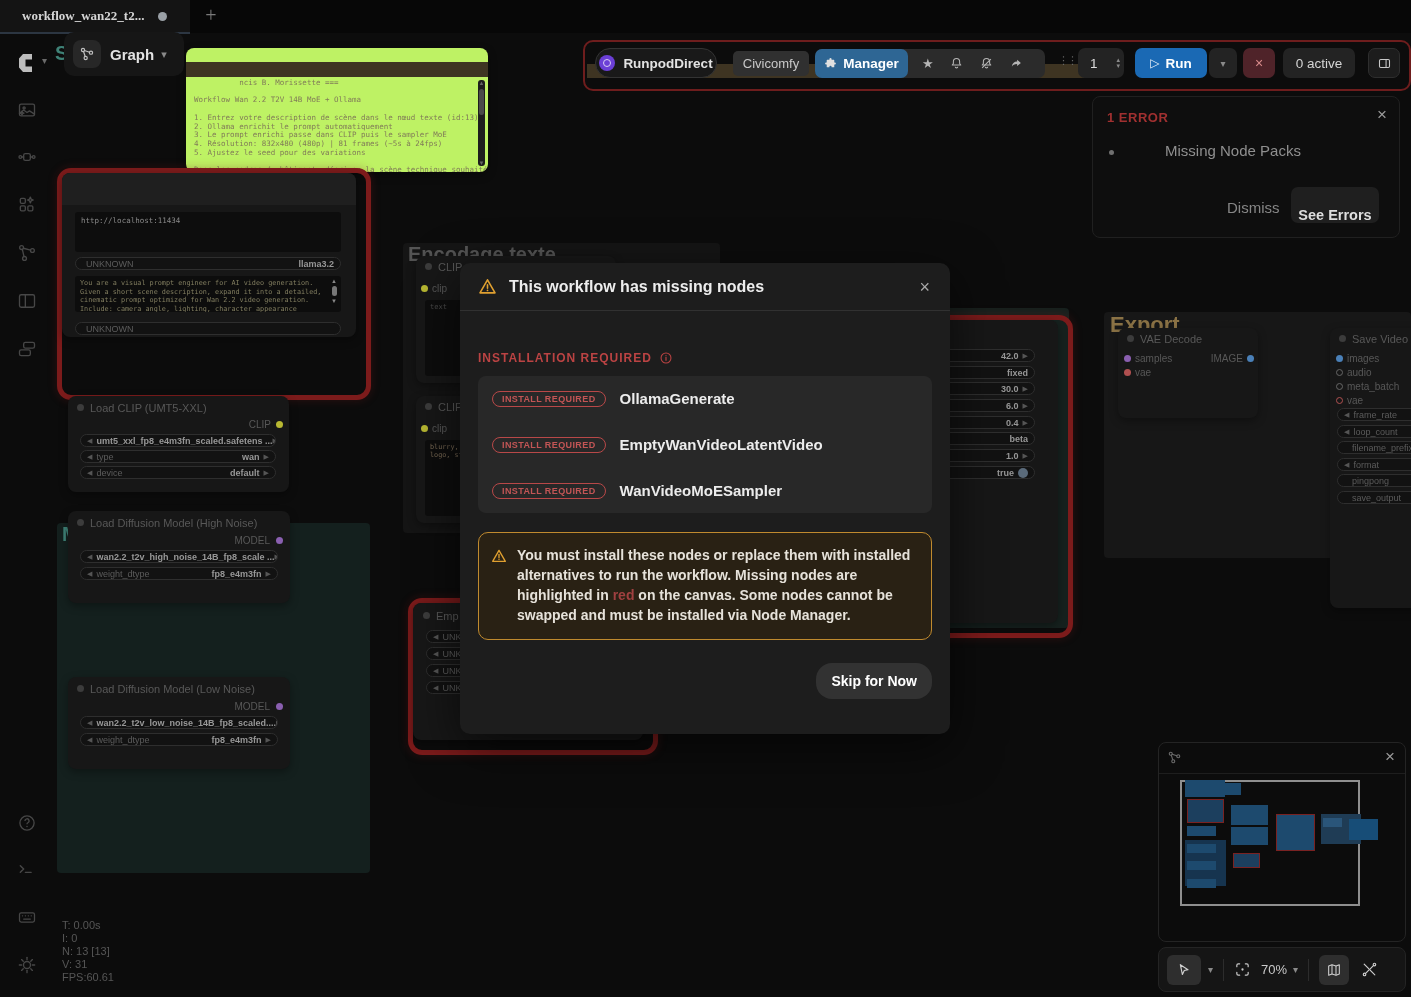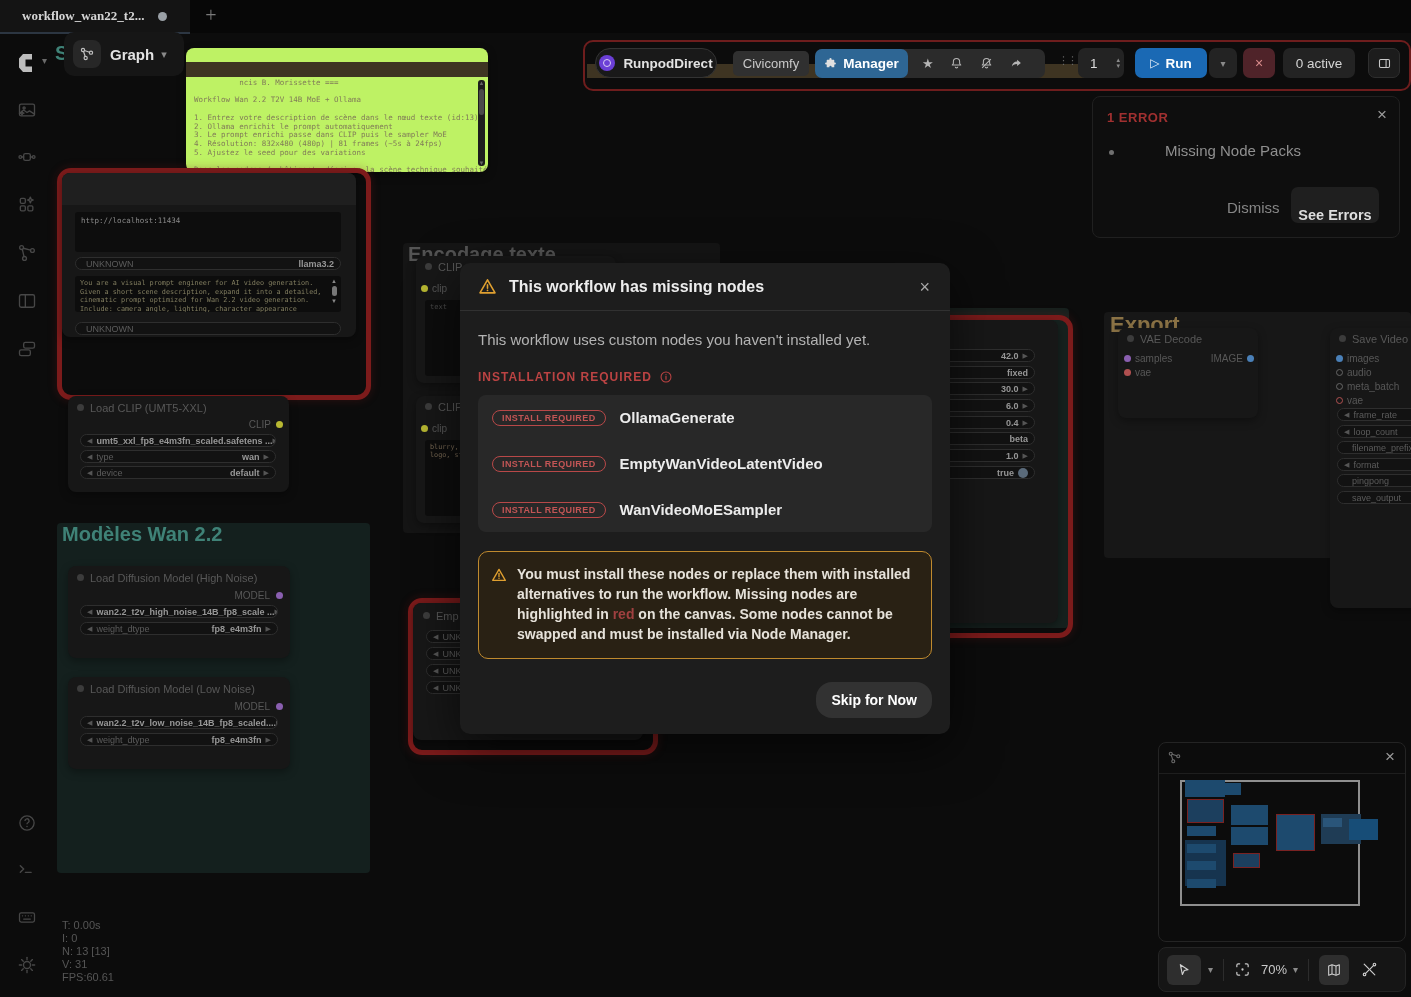--- a/index.html
+++ b/index.html
@@ -146,21 +146,21 @@
         <span class="ar">▶</span>
     </div>
     <div class="pill" style="left:12px;top:70px;width:196px;">
       <span class="ar">◀</span>
         <span class="lab">device</span>
       <span class="val2">default</span>
         <span class="ar">▶</span>
     </div>
   </div>
 
-  <div class="node" style="left:68px;top:566px;width:222px;height:92px;text-align:center;">
+  <div class="node" style="left:68px;top:511px;width:222px;height:92px;text-align:center;">
     <div class="ndot" style="left:9px;top:8px;"></div>
     <div class="ntitle" style="left:22px;top:6px;">Load Diffusion Model (High Noise)</div>
     <div class="plabel" style="right:20px;top:24px;">MODEL</div>
     <div class="pdot" style="right:7px;top:26px;background:#8a5fb0;"></div>
     <div class="pill" style="left:12px;top:39px;width:198px;">
       <span class="ar">◀</span>
         <span class="val2" style="margin-left:4px;margin-right:auto;">wan2.2_t2v_high_noise_14B_fp8_scale ...</span>
         <span class="ar">▶</span>
     </div>
     <div class="pill" style="left:12px;top:56px;width:198px;">
@@ -495,21 +495,20 @@
     <header>
       <svg width="19" height="19" viewBox="0 0 24 24" fill="none" stroke="#e0a030" stroke-width="2" stroke-linejoin="round">
         <path d="M12 3.5 L21.5 20 H2.5 Z"></path>
           <line x1="12" y1="9.8" x2="12" y2="14.3" stroke-linecap="round"></line>
           <circle cx="12" cy="17" r="1.1" fill="#e0a030" stroke="none"></circle>
         </svg>
       <span class="mt">This workflow has missing nodes</span>
       <span id="mclose">×</span>
     </header>
     <div id="mbody">
-      <div style="font-size:15px;color:#b3b3b3;margin-top:2px;">This workflow uses custom nodes you haven't installed yet.</div>
       <div style="display:flex;align-items:center;gap:7px;margin-top:22px;">
         <span style="font-size:12px;font-weight:800;letter-spacing:1px;color:#bb4343;">INSTALLATION REQUIRED</span>
         <svg width="14" height="14" viewBox="0 0 24 24" fill="none" stroke="#bb4343" stroke-width="2" stroke-linecap="round">
           <circle cx="12" cy="12" r="8.5" stroke-width="1.8"></circle>
             <line x1="12" y1="11" x2="12" y2="16"></line>
             <circle cx="12" cy="8" r="1" fill="#bb4343" stroke="none"></circle>
           </svg>
       </div>
       <div style="margin-top:11px;background:#282828;border-radius:8px;padding:14px 14px;display:flex;flex-direction:column;gap:29px;">
         <div class="mrow">

